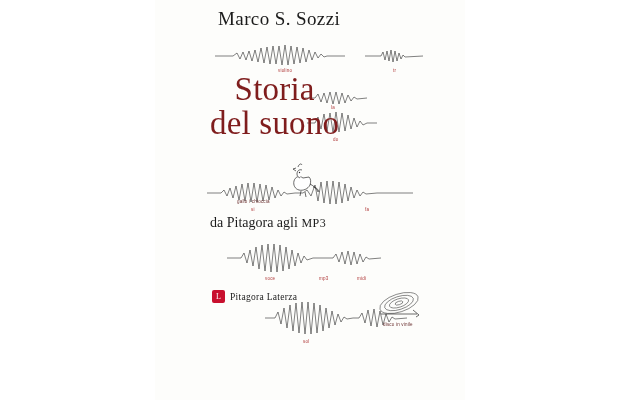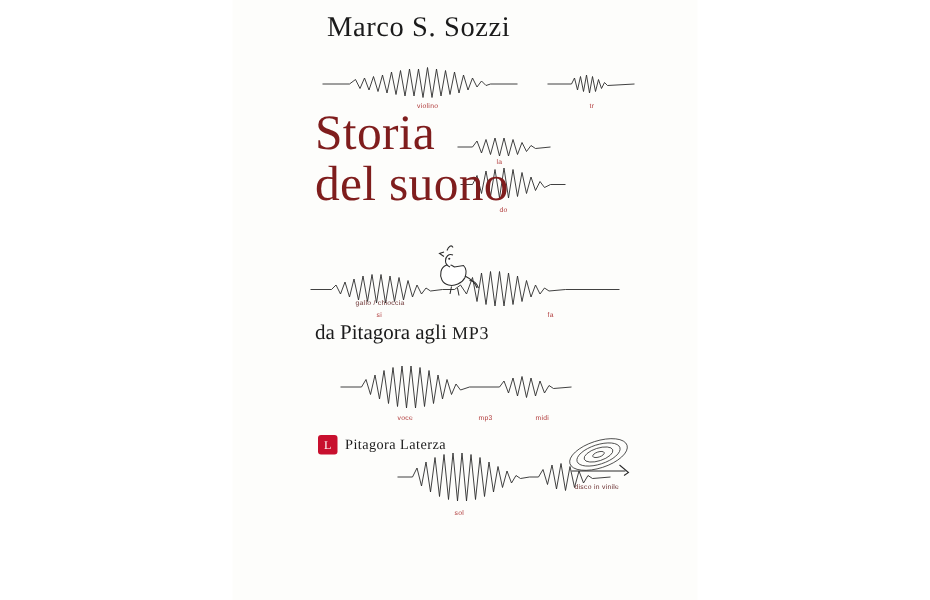--- a/index.html
+++ b/index.html
@@ -14,20 +14,21 @@
     font-family: "Liberation Serif", serif;
   }
   #cover {
     position: absolute;
     left: 155px;
     top: 0px;
     width: 310px;
     height: 400px;
     background: #fdfdfb;
     overflow: hidden;
+    text-align: center;
   }
   .author {
     position: absolute;
     left: 63px;
     top: 8px;
     font-family: "Liberation Serif", serif;
     font-size: 19px;
     color: #1b1b1b;
     letter-spacing: 0.4px;
     white-space: nowrap;

